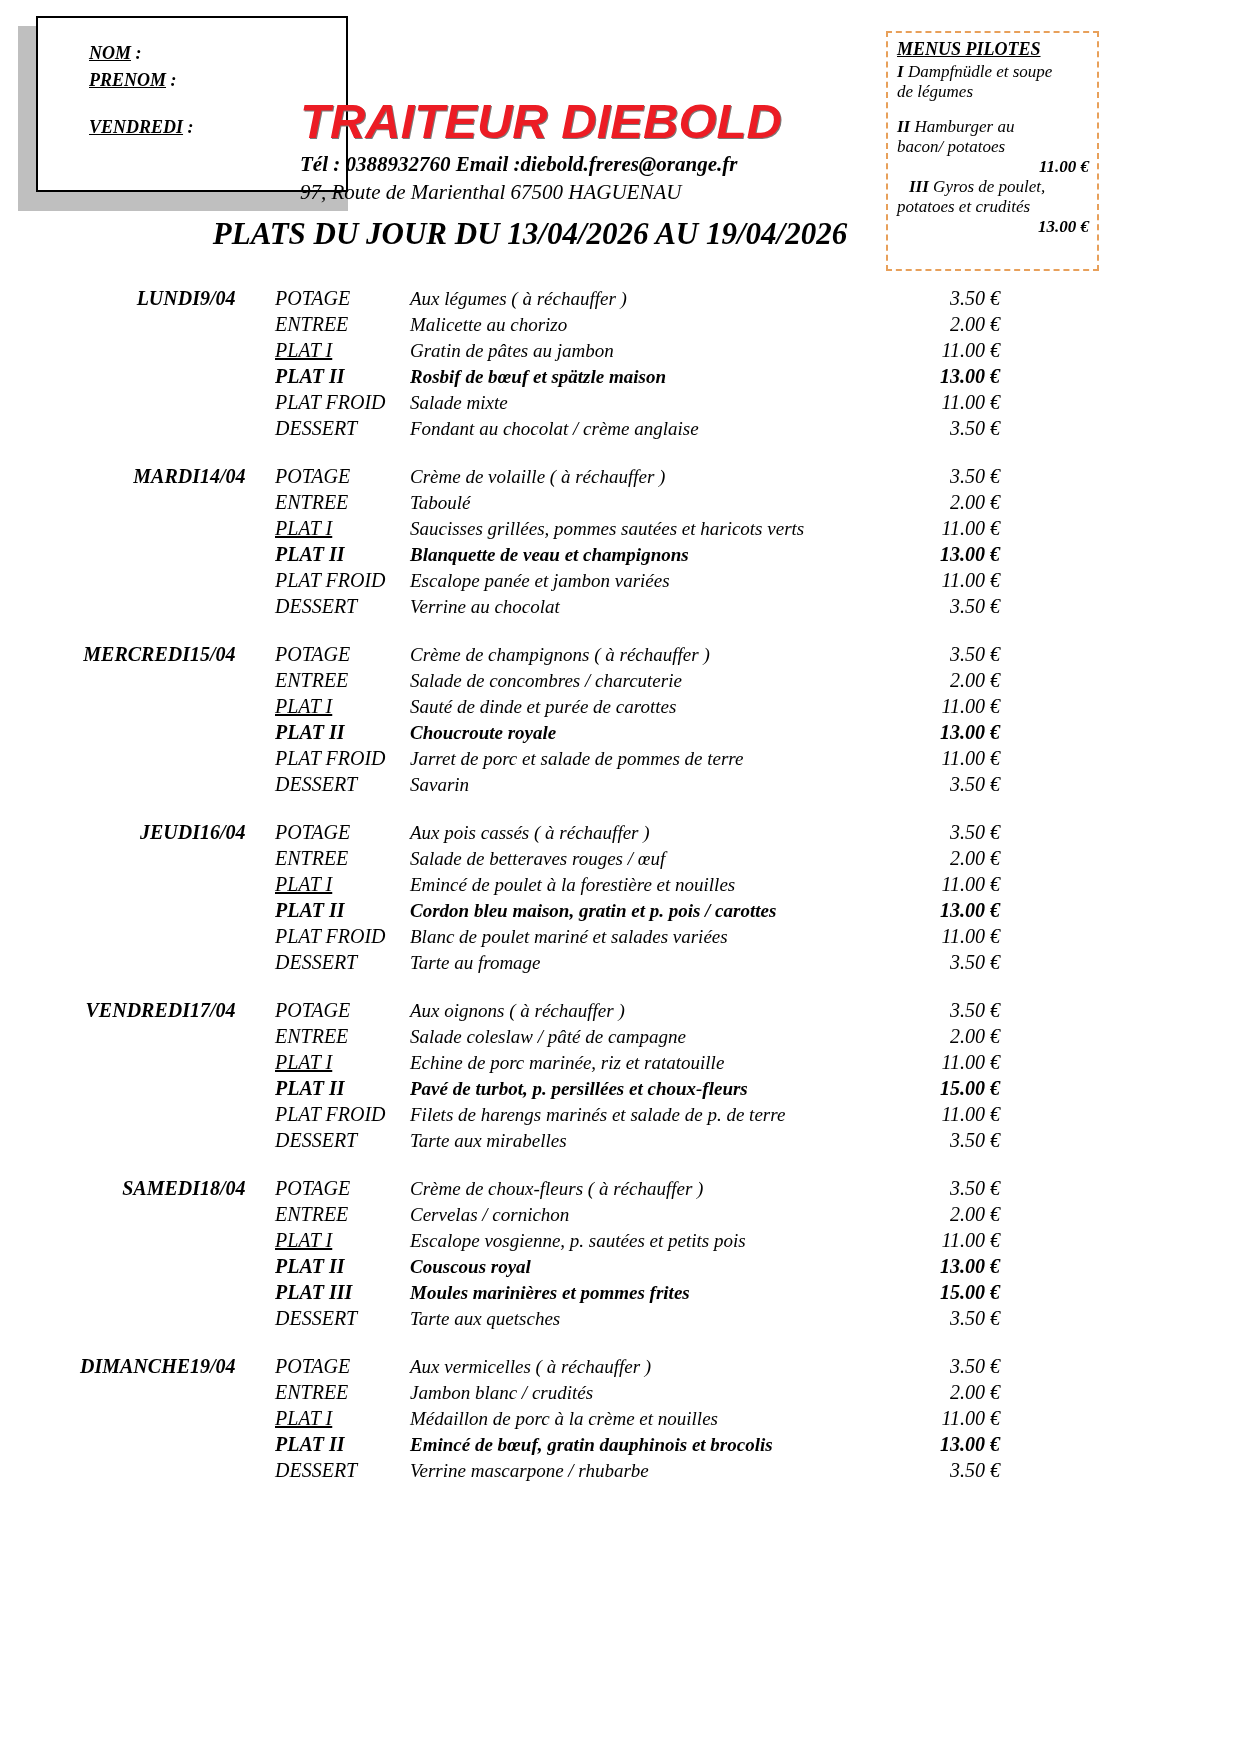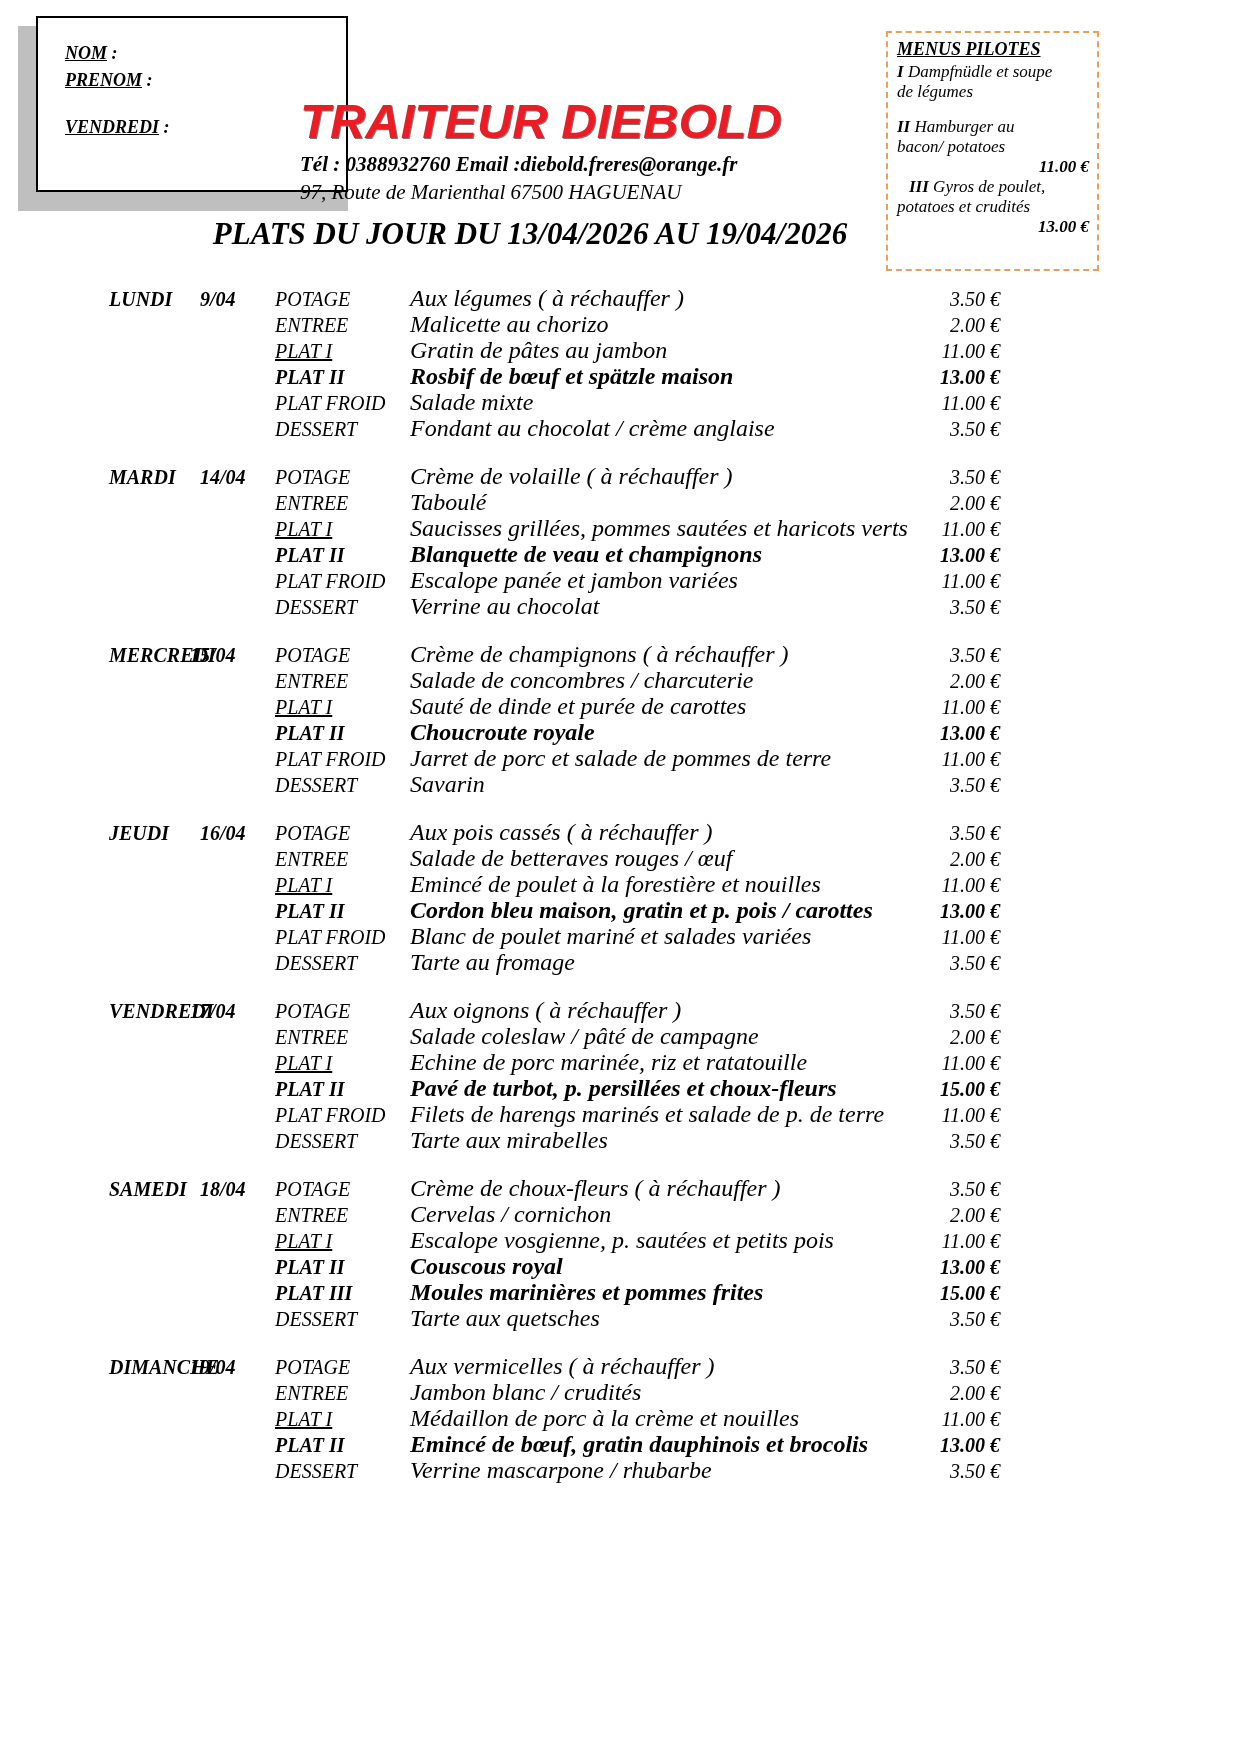--- a/index.html
+++ b/index.html
@@ -42,20 +42,21 @@
     background: #ffffff;
     box-sizing: border-box;
     padding: 22px 0 0 27px;
   }
   .addr-line {
     font-style: italic;
     font-weight: bold;
     font-size: 18px;
     line-height: 27px;
     white-space: nowrap;
+    margin-left: 24px;
   }
   .addr-line .u {
     text-decoration: underline;
   }
   .addr-gap { height: 20px; }
 
   
   #company-header {
     position: absolute;
     left: 300px;
@@ -153,44 +154,45 @@
     margin-bottom: 22px;
   }
   .menu-row {
     display: flex;
     align-items: baseline;
     height: 26px;
     line-height: 26px;
   }
   .col-day {
     width: 200px;
-    padding-left: 109px;
+    padding-left: 80px;
     box-sizing: border-box;
     font-style: italic;
     font-weight: bold;
     font-size: 20px;
     white-space: nowrap;
+    text-align: right;
   }
   .col-date {
     width: 75px;
     font-style: italic;
     font-weight: bold;
     font-size: 20px;
     white-space: nowrap;
   }
   .col-course {
     width: 135px;
     font-style: italic;
     font-size: 20px;
     white-space: nowrap;
   }
   .col-dish {
     width: 470px;
     font-style: italic;
-    font-size: 24px;
+    font-size: 19px;
     white-space: nowrap;
     overflow: visible;
   }
   .col-price {
     width: 120px;
     text-align: right;
     font-style: italic;
     font-size: 20px;
     white-space: nowrap;
   }

